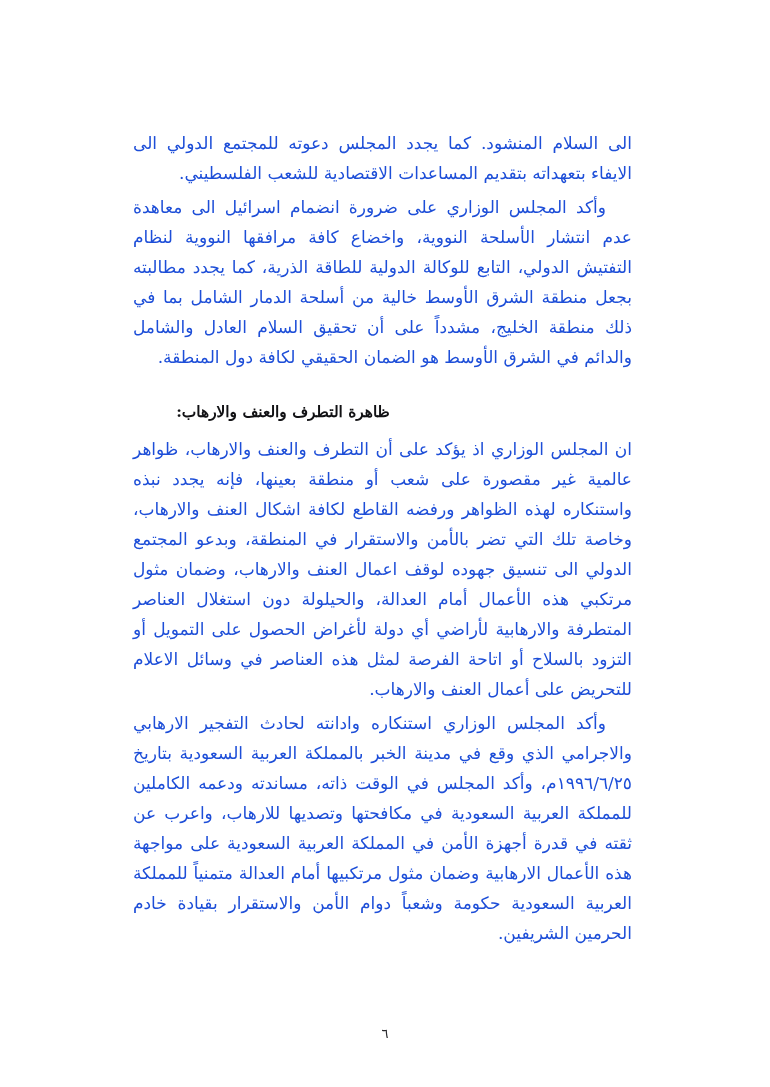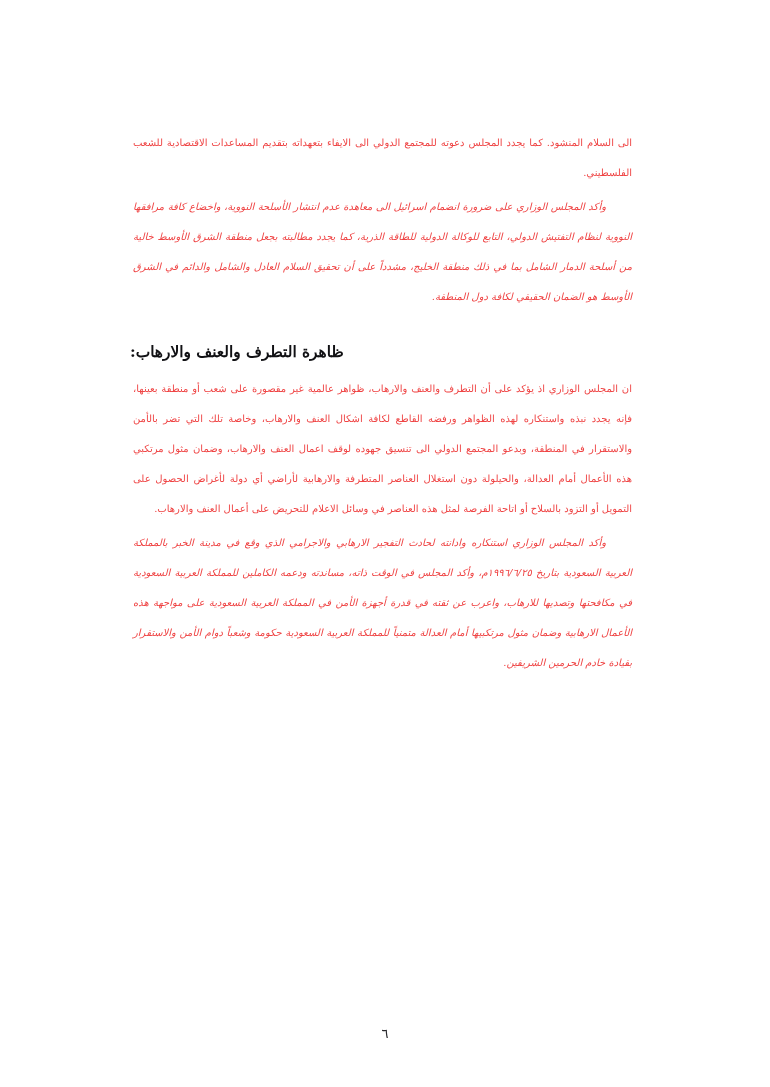--- a/index.html
+++ b/index.html
@@ -28,45 +28,44 @@
     position: absolute;
     top: 128px;
     right: 138px;
     left: 130px;
     direction: rtl;
     text-align: justify;
   }
 
   p.para {
     margin: 0 0 0 3px;
-    font-size: 10px;
+    font-size: 17px;
     line-height: 30px;
     text-align: justify;
     text-justify: inter-word;
     letter-spacing: 0.2px;
-    color: #ef4444;
+    color: #1d4ed8;
   }
 
   p.para.indent {
     text-indent: 26px;
-    font-style: italic;
   }
 
   .block {
     margin-bottom: 4px;
   }
   .gap-mid { height: 20px; }
 
   h2.section-heading {
     font-size: 15.4px;
     font-weight: bold;
     margin: 0;
     padding: 0;
     line-height: 28px;
-    text-align: left;
+    text-align: center;
     color: #111114;
     letter-spacing: 0.3px;
   }
 
   .heading-wrap {
     margin-top: 26px;
     margin-bottom: 8px;
     padding-right: 196px;
   }
 

